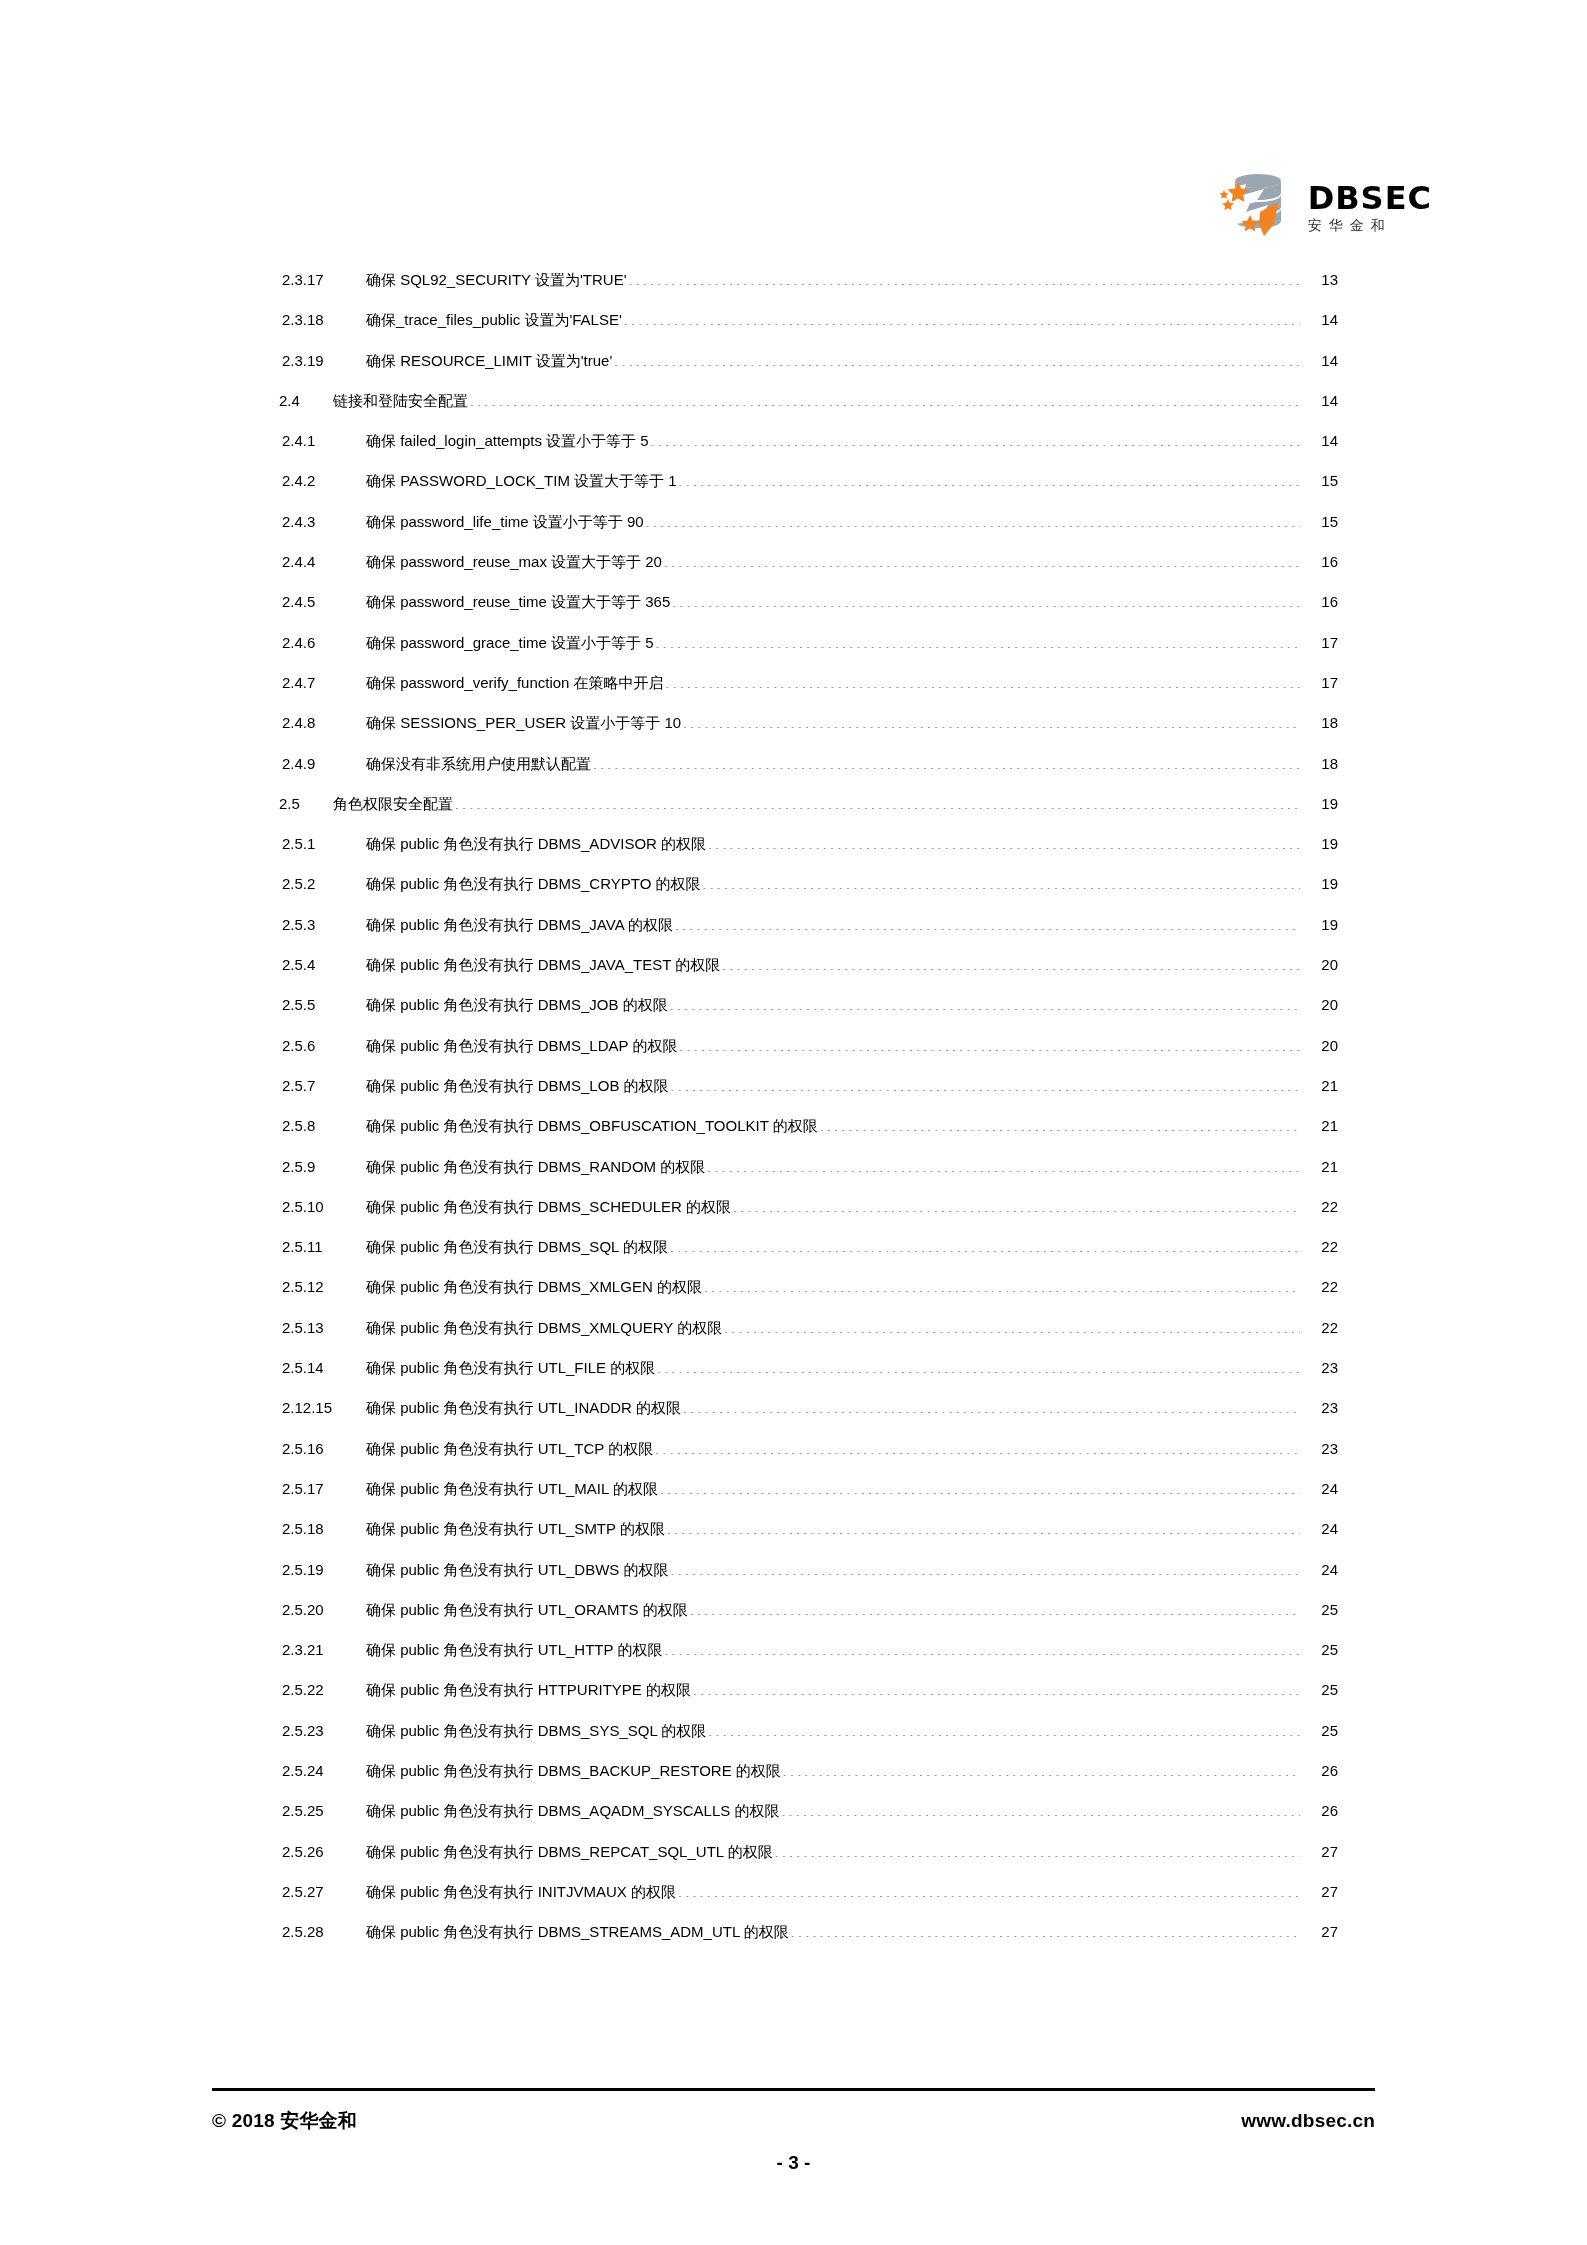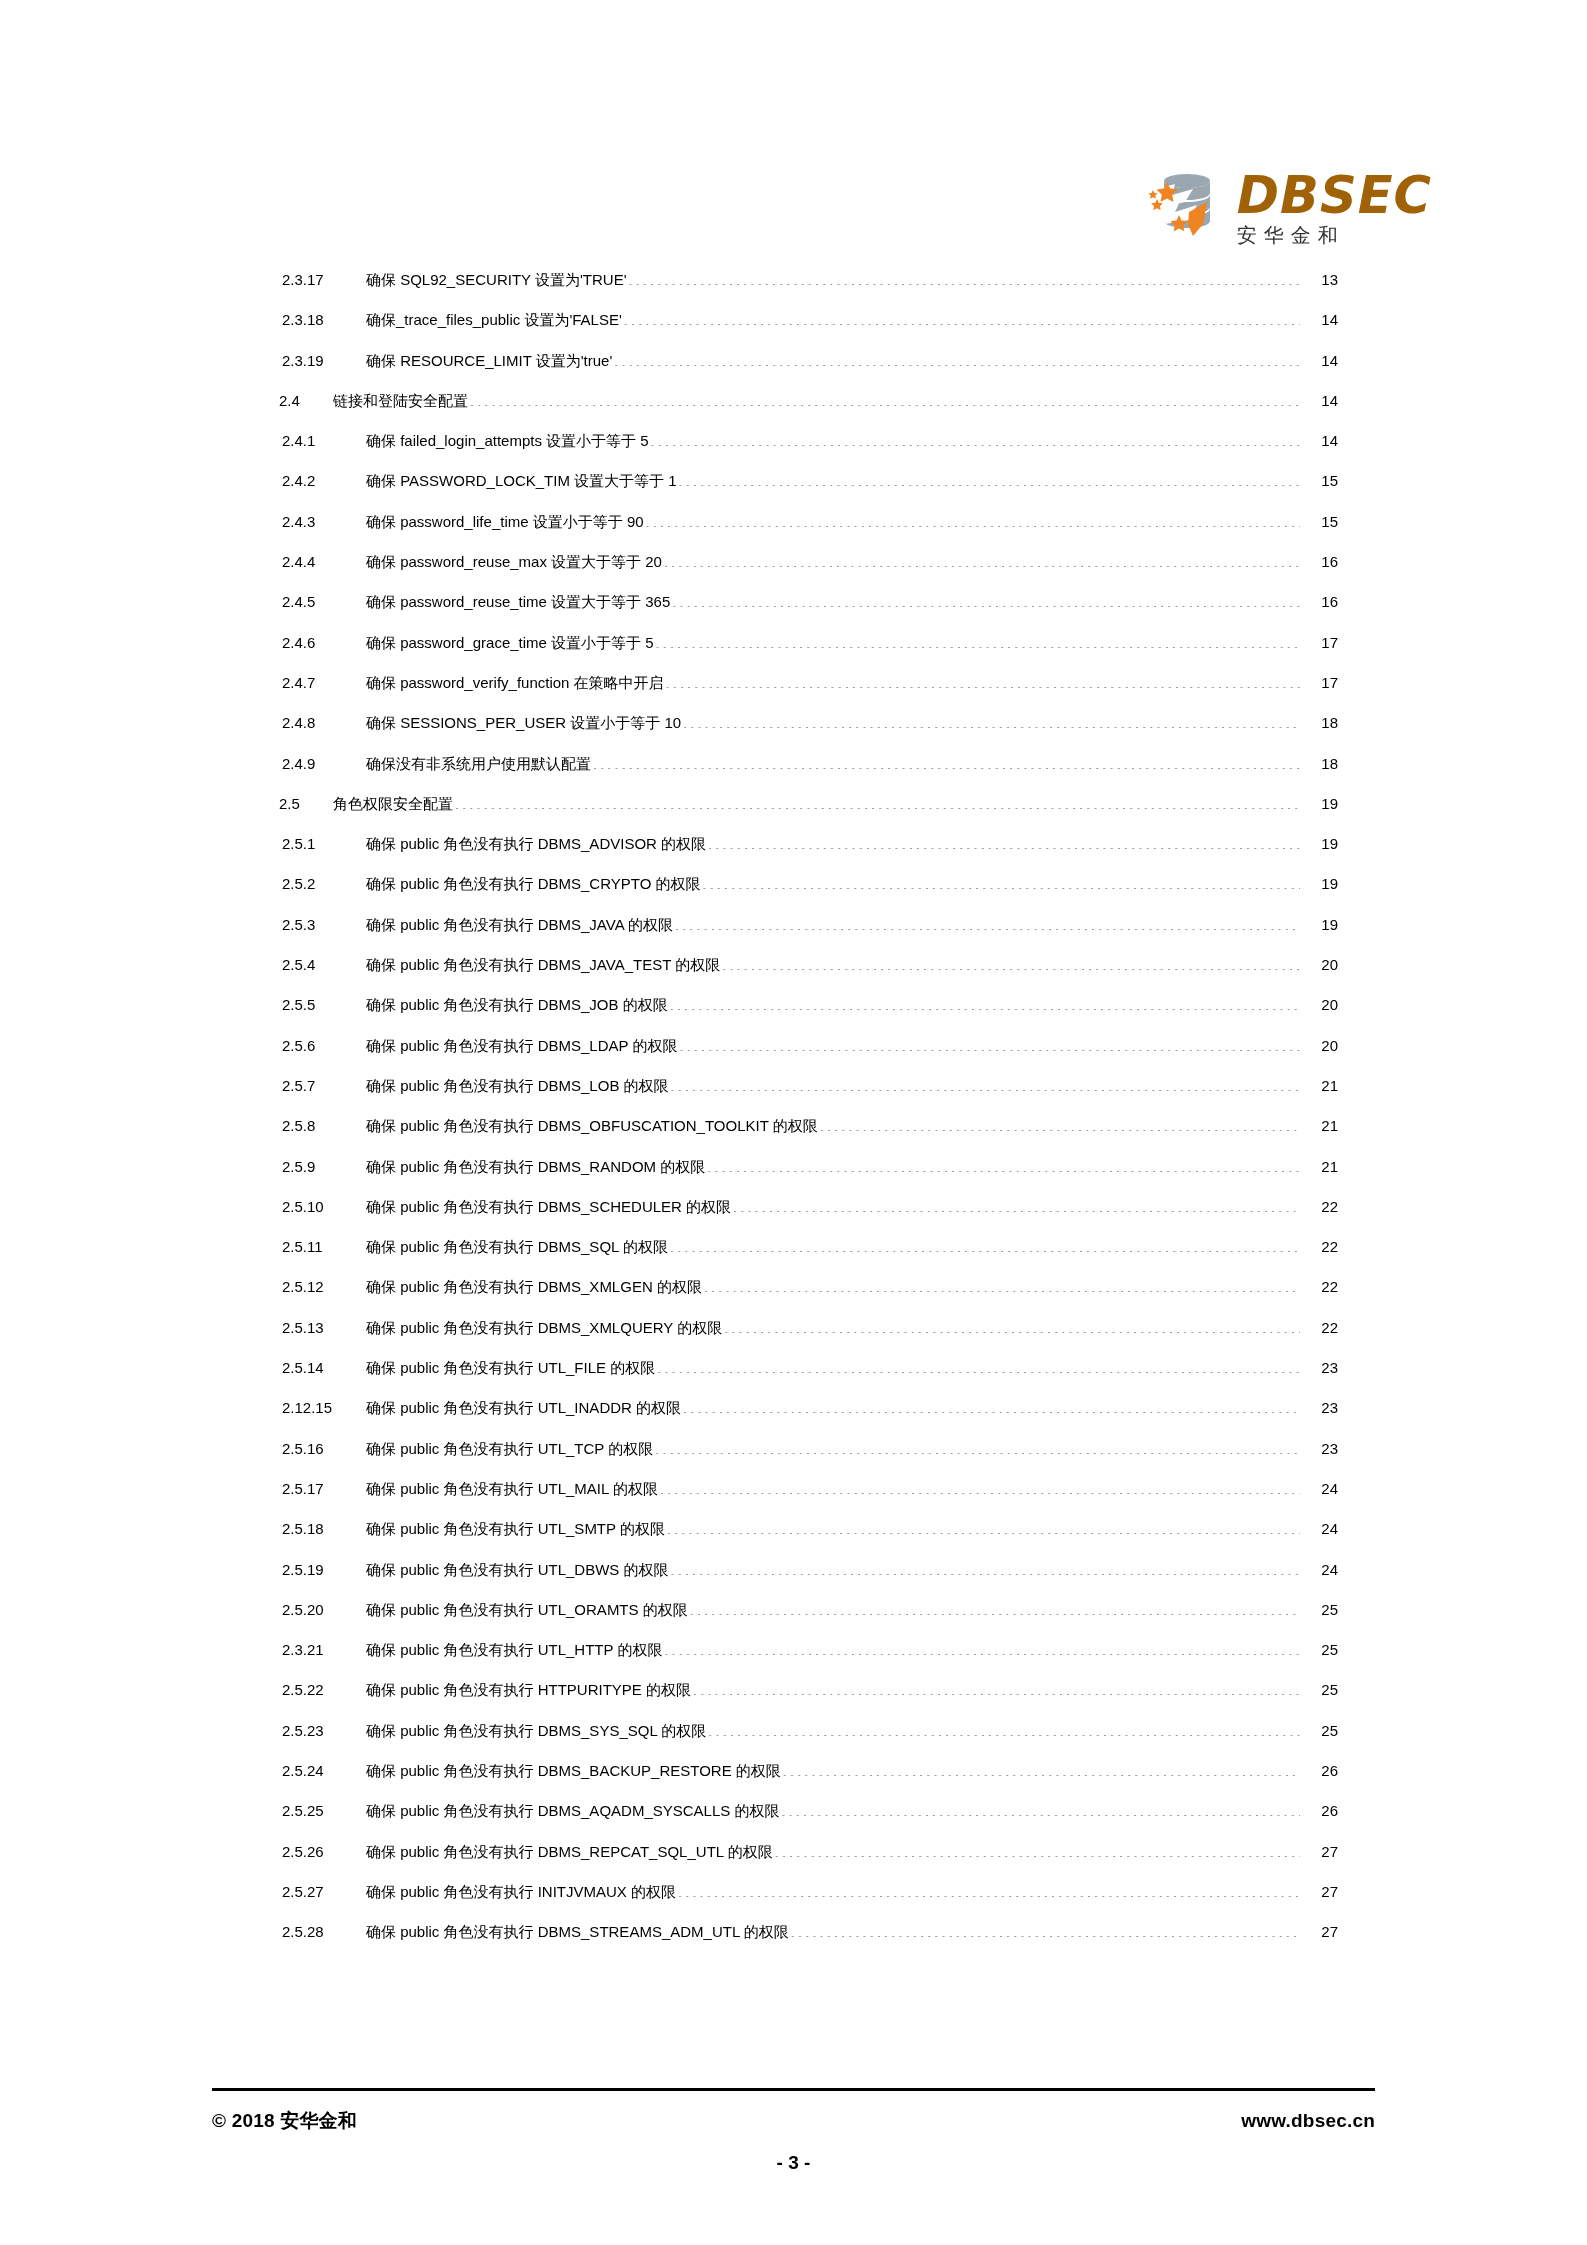--- a/index.html
+++ b/index.html
@@ -37,28 +37,27 @@
   }
   .logo-text {
     display: flex;
     flex-direction: column;
     justify-content: center;
     line-height: 1;
   }
   .logo-name {
     font-family: "DejaVu Sans", sans-serif;
     font-weight: 700;
-    font-size: 51px;
+    font-size: 32px;
     letter-spacing: 1px;
-    color: #a16207;
-    font-style: italic;
+    color: #000000;
   }
   .logo-sub {
     font-family: "DejaVu Sans", sans-serif;
-    font-size: 20px;
+    font-size: 14px;
     letter-spacing: 7px;
     color: #333333;
     margin-top: 4px;
   }
 
   
   .toc {
     position: absolute;
     left: 248px;
     top: 270px;

